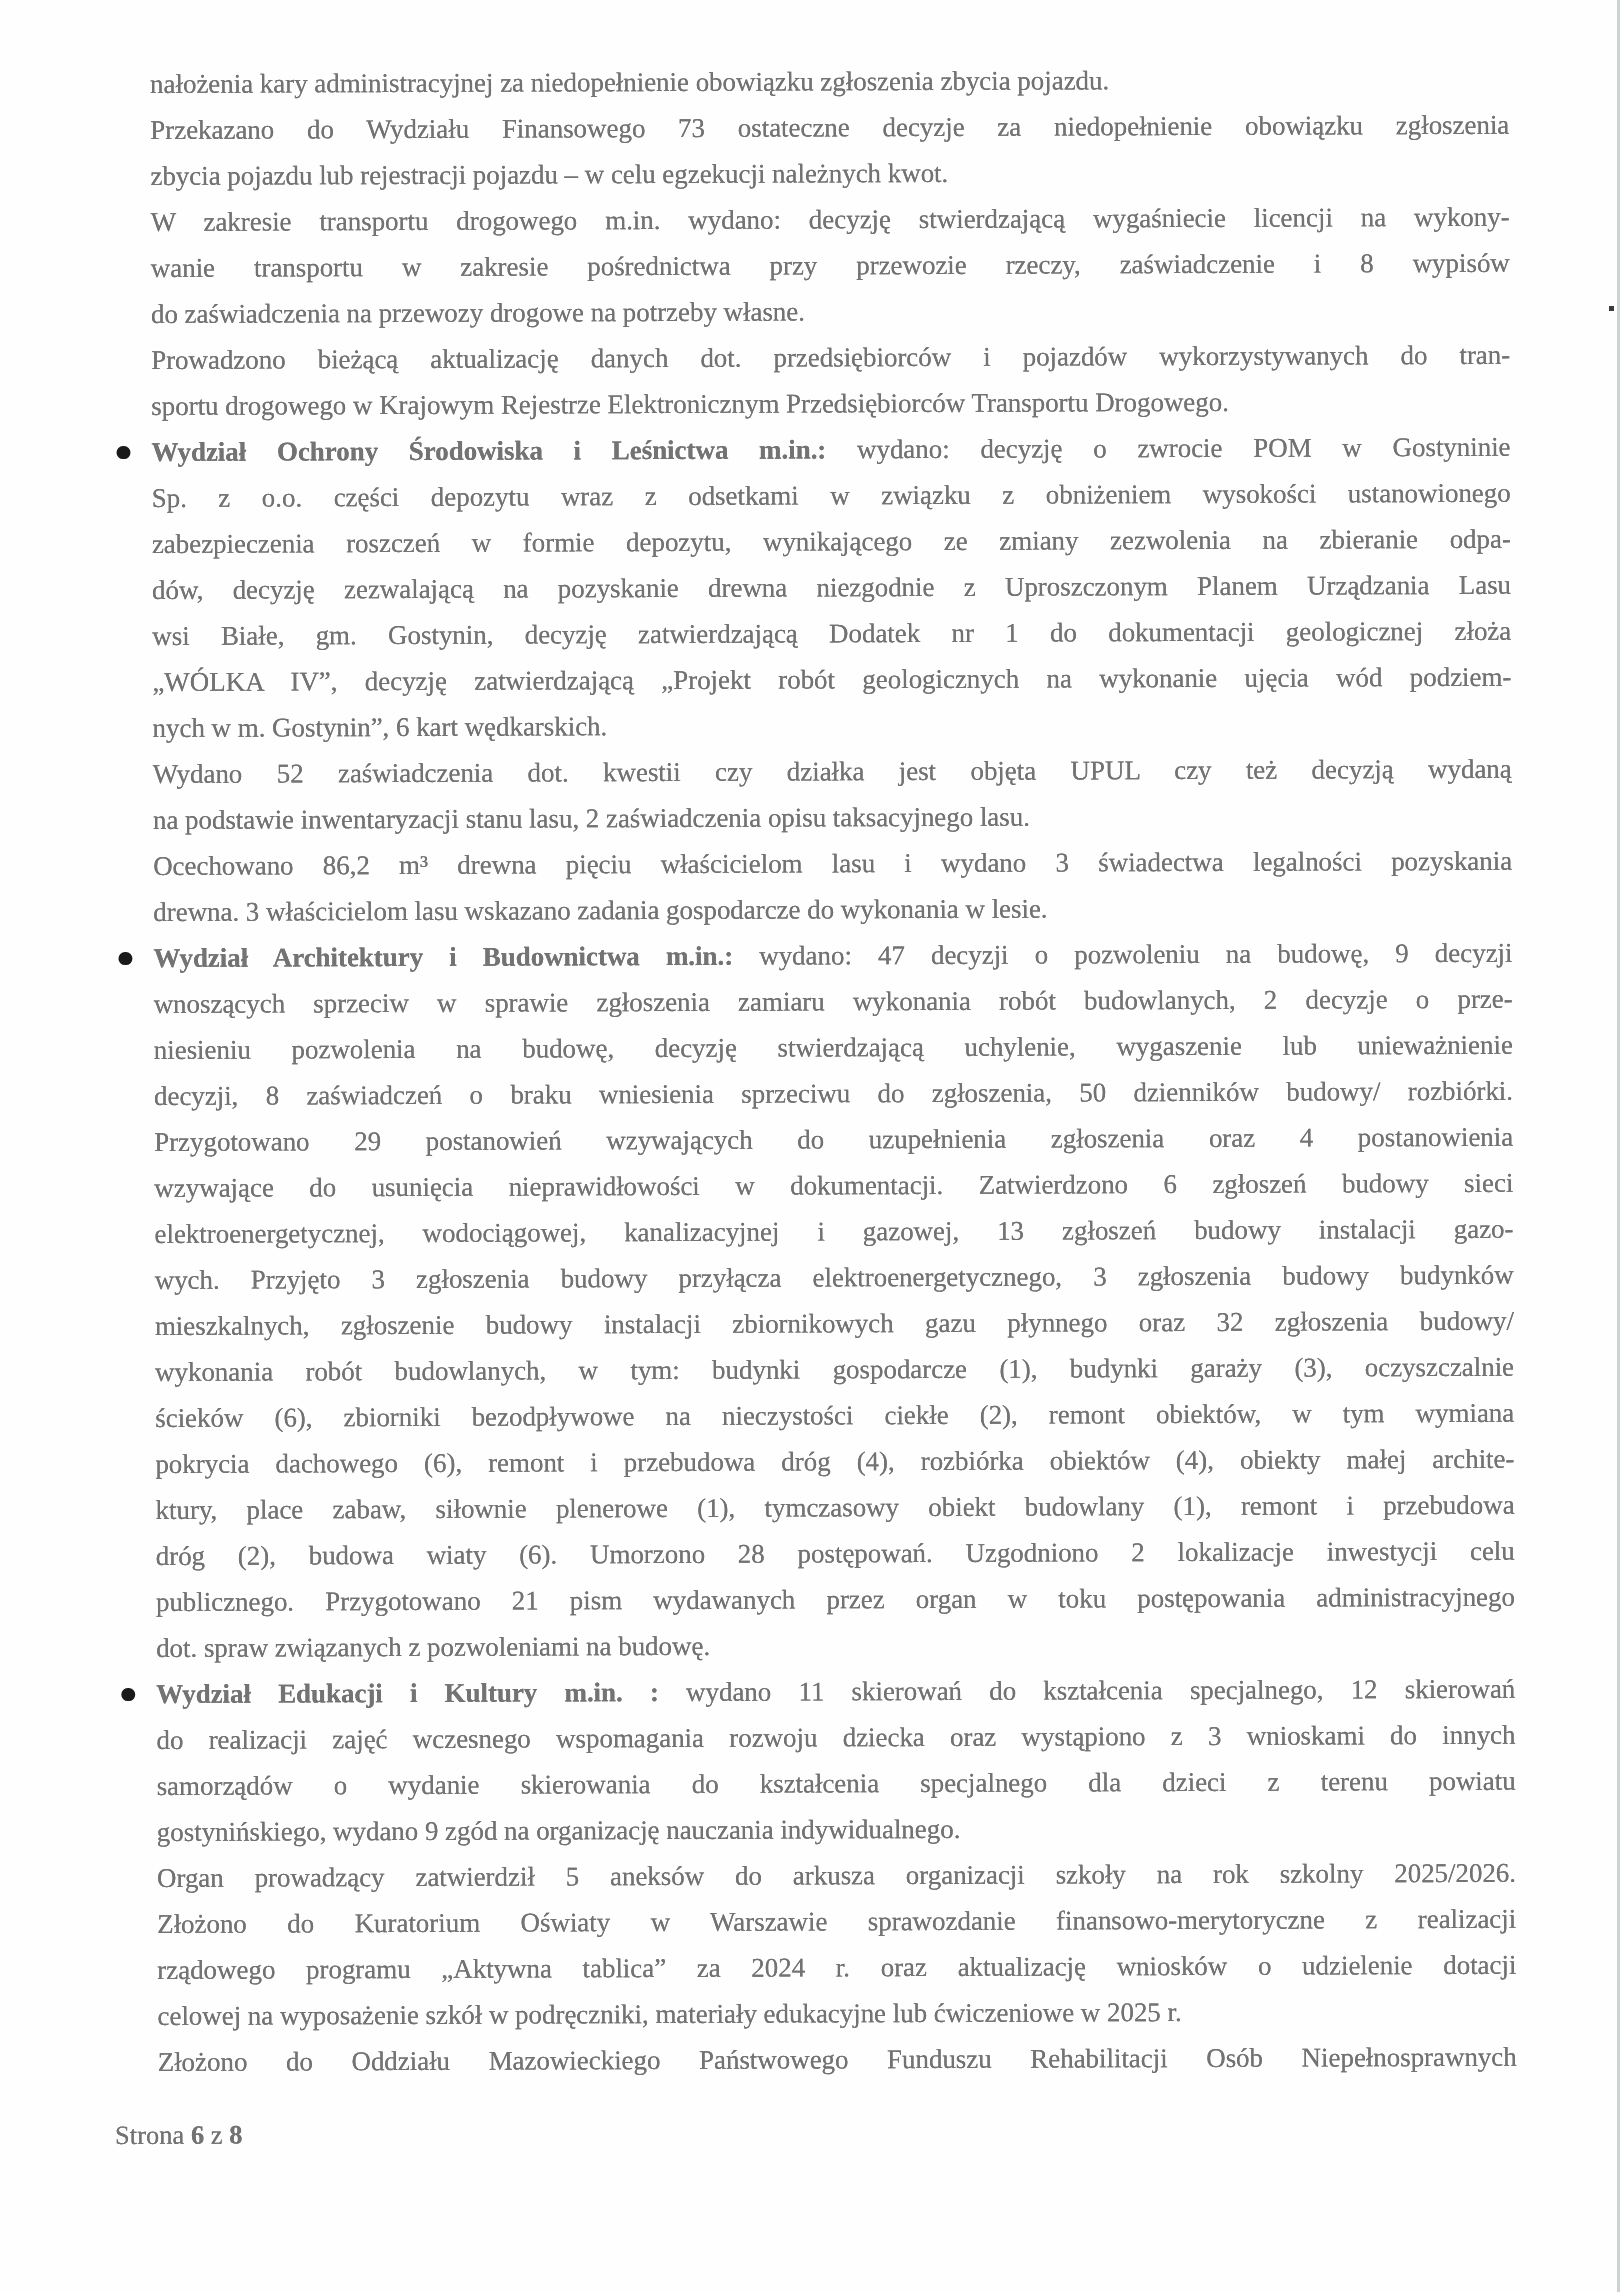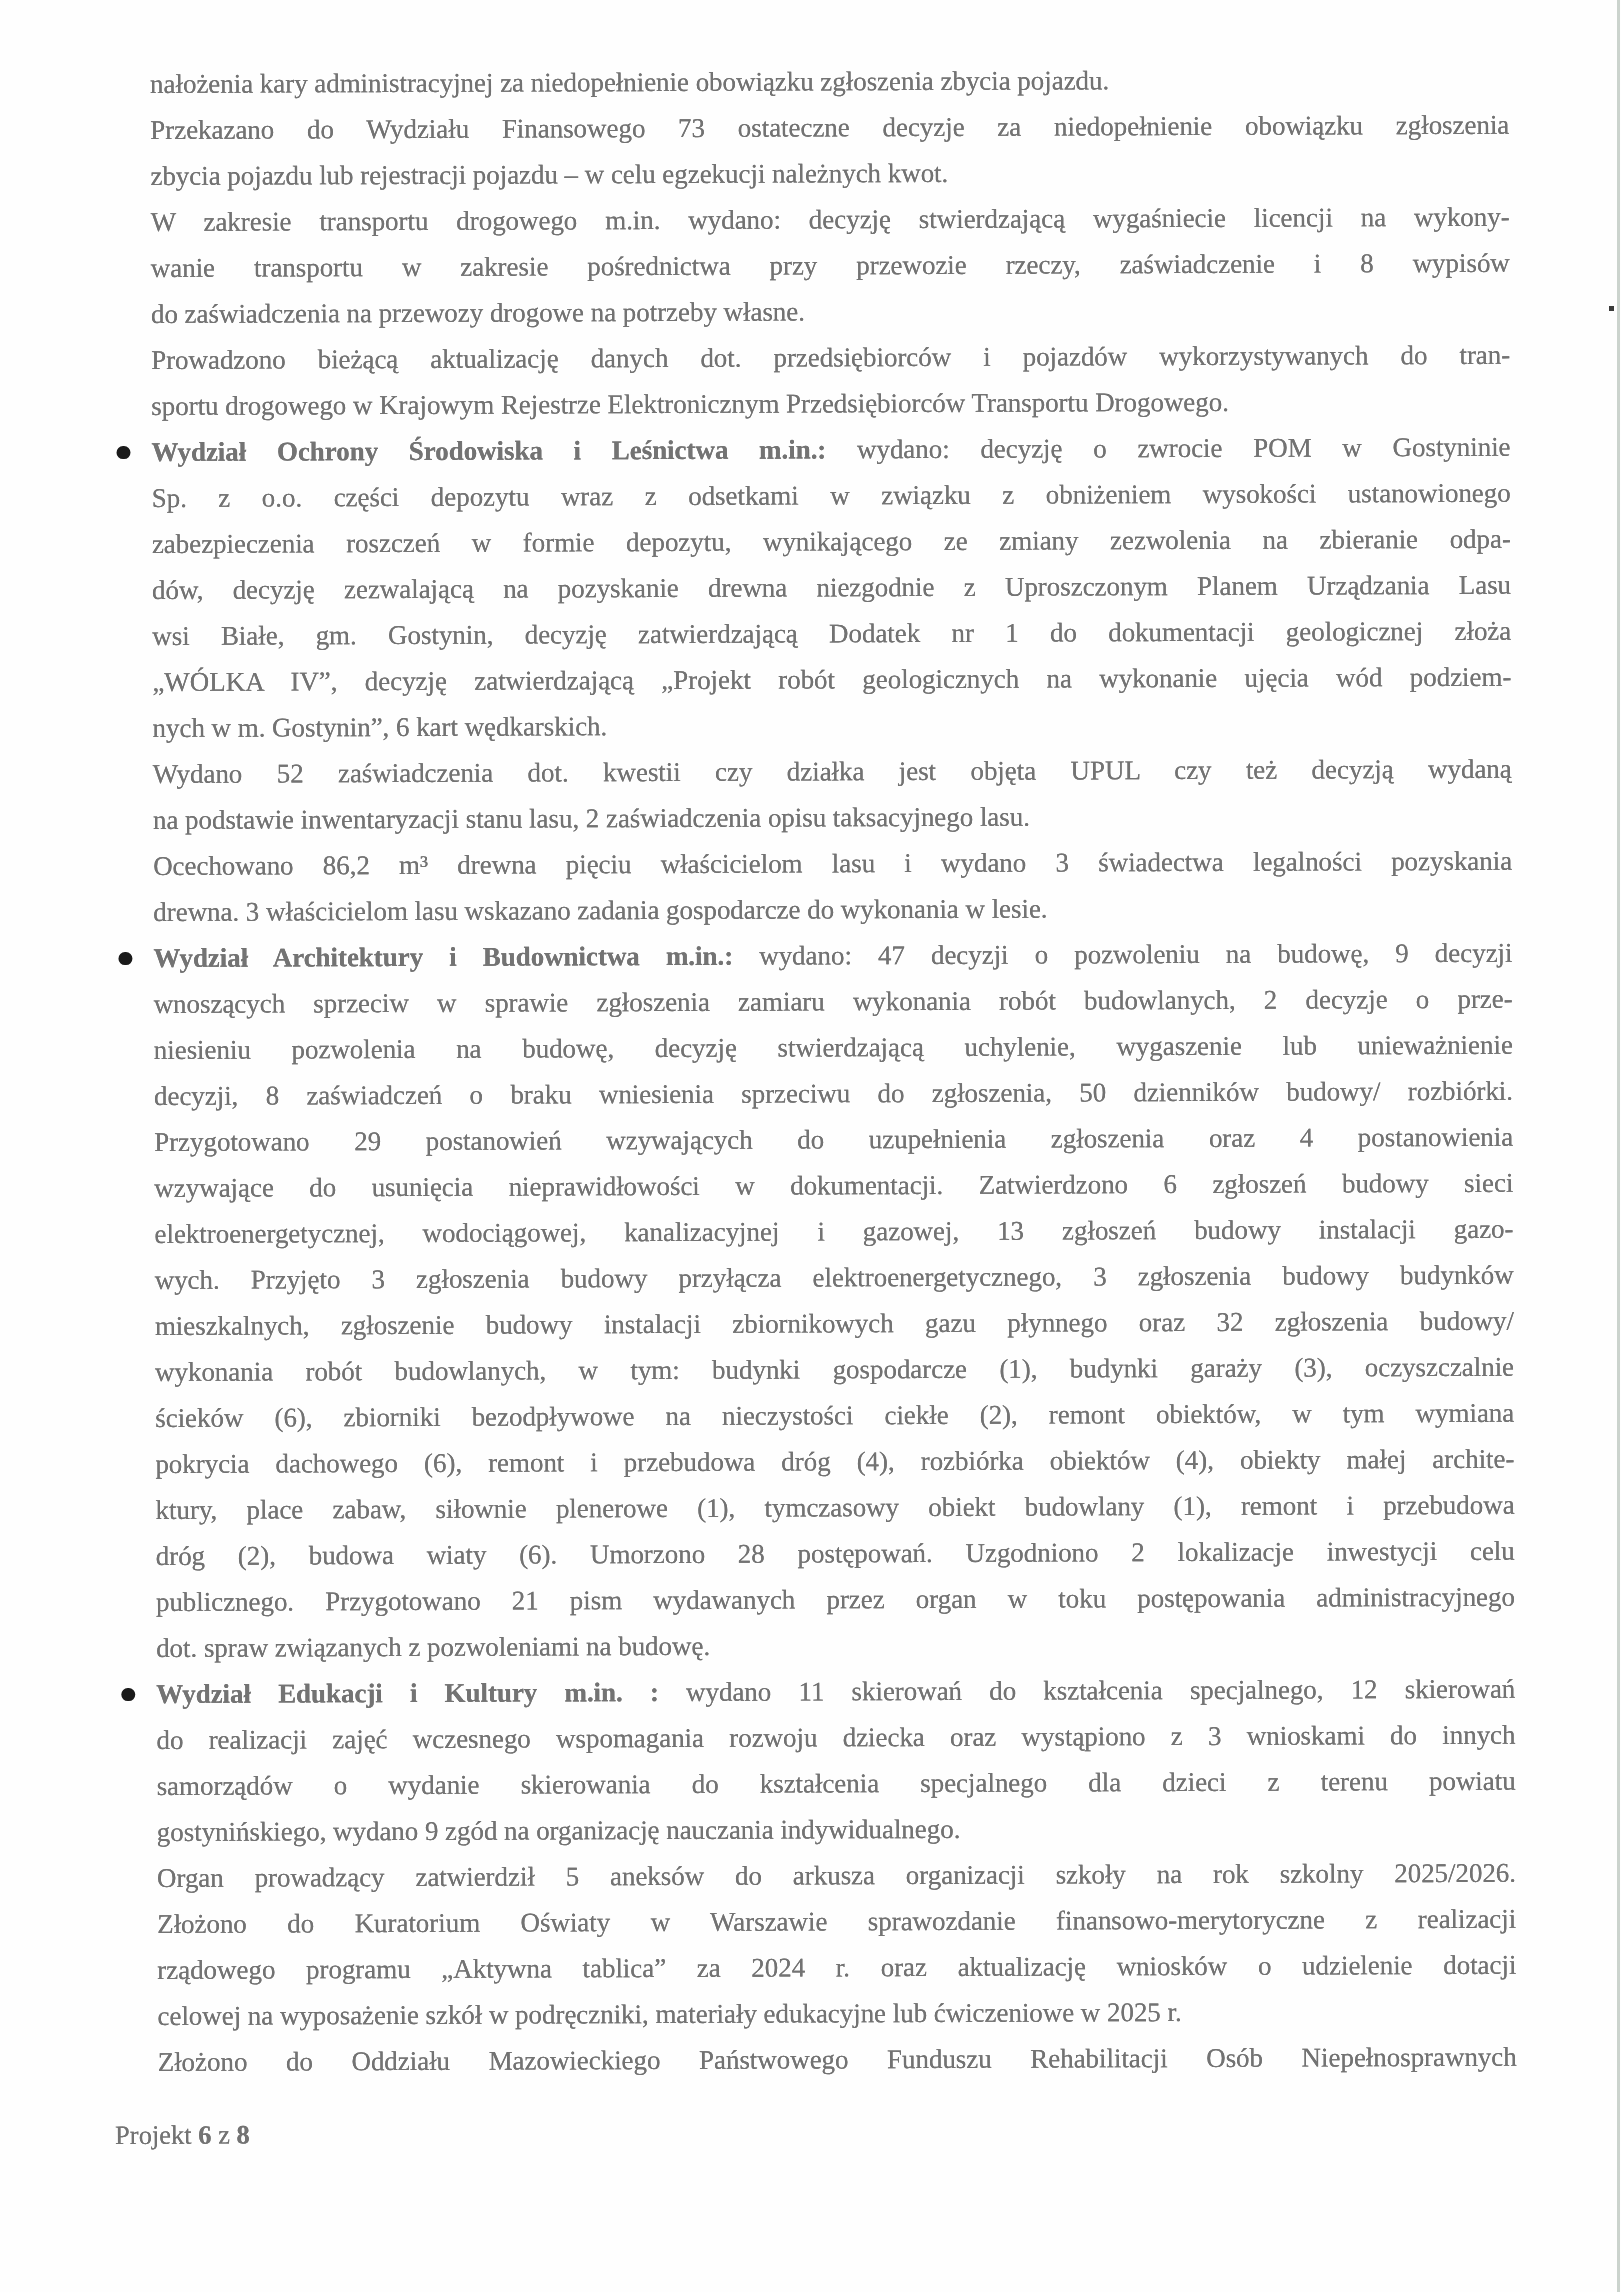--- a/index.html
+++ b/index.html
@@ -119,18 +119,18 @@
       <div class="line j"><span>do realizacji zajęć wczesnego wspomagania rozwoju dziecka oraz wystąpiono z 3 wnioskami do innych</span></div>
       <div class="line j"><span>samorządów o wydanie skierowania do kształcenia specjalnego dla dzieci z terenu powiatu</span></div>
       <div class="line"><span>gostynińskiego, wydano 9 zgód na organizację nauczania indywidualnego.</span></div>
       <div class="line j"><span>Organ prowadzący zatwierdził 5 aneksów do arkusza organizacji szkoły na rok szkolny 2025/2026.</span></div>
       <div class="line j"><span>Złożono do Kuratorium Oświaty w Warszawie sprawozdanie finansowo-merytoryczne z realizacji</span></div>
       <div class="line j"><span>rządowego programu „Aktywna tablica” za 2024 r. oraz aktualizację wniosków o udzielenie dotacji</span></div>
       <div class="line"><span>celowej na wyposażenie szkół w podręczniki, materiały edukacyjne lub ćwiczeniowe w 2025 r.</span></div>
       <div class="line j"><span>Złożono do Oddziału Mazowieckiego Państwowego Funduszu Rehabilitacji Osób Niepełnosprawnych</span></div>
     </div>
 
-  <div class="footer"><span>Projekt </span><span class="b">6</span><span> z </span><span class="b">8</span></div>
+  <div class="footer"><span>Strona </span><span class="b">6</span><span> z </span><span class="b">8</span></div>
 
   <div class="scan-edge-line"></div>
   <div class="scan-speck"></div>
 </div>
 
 
 </body></html>

